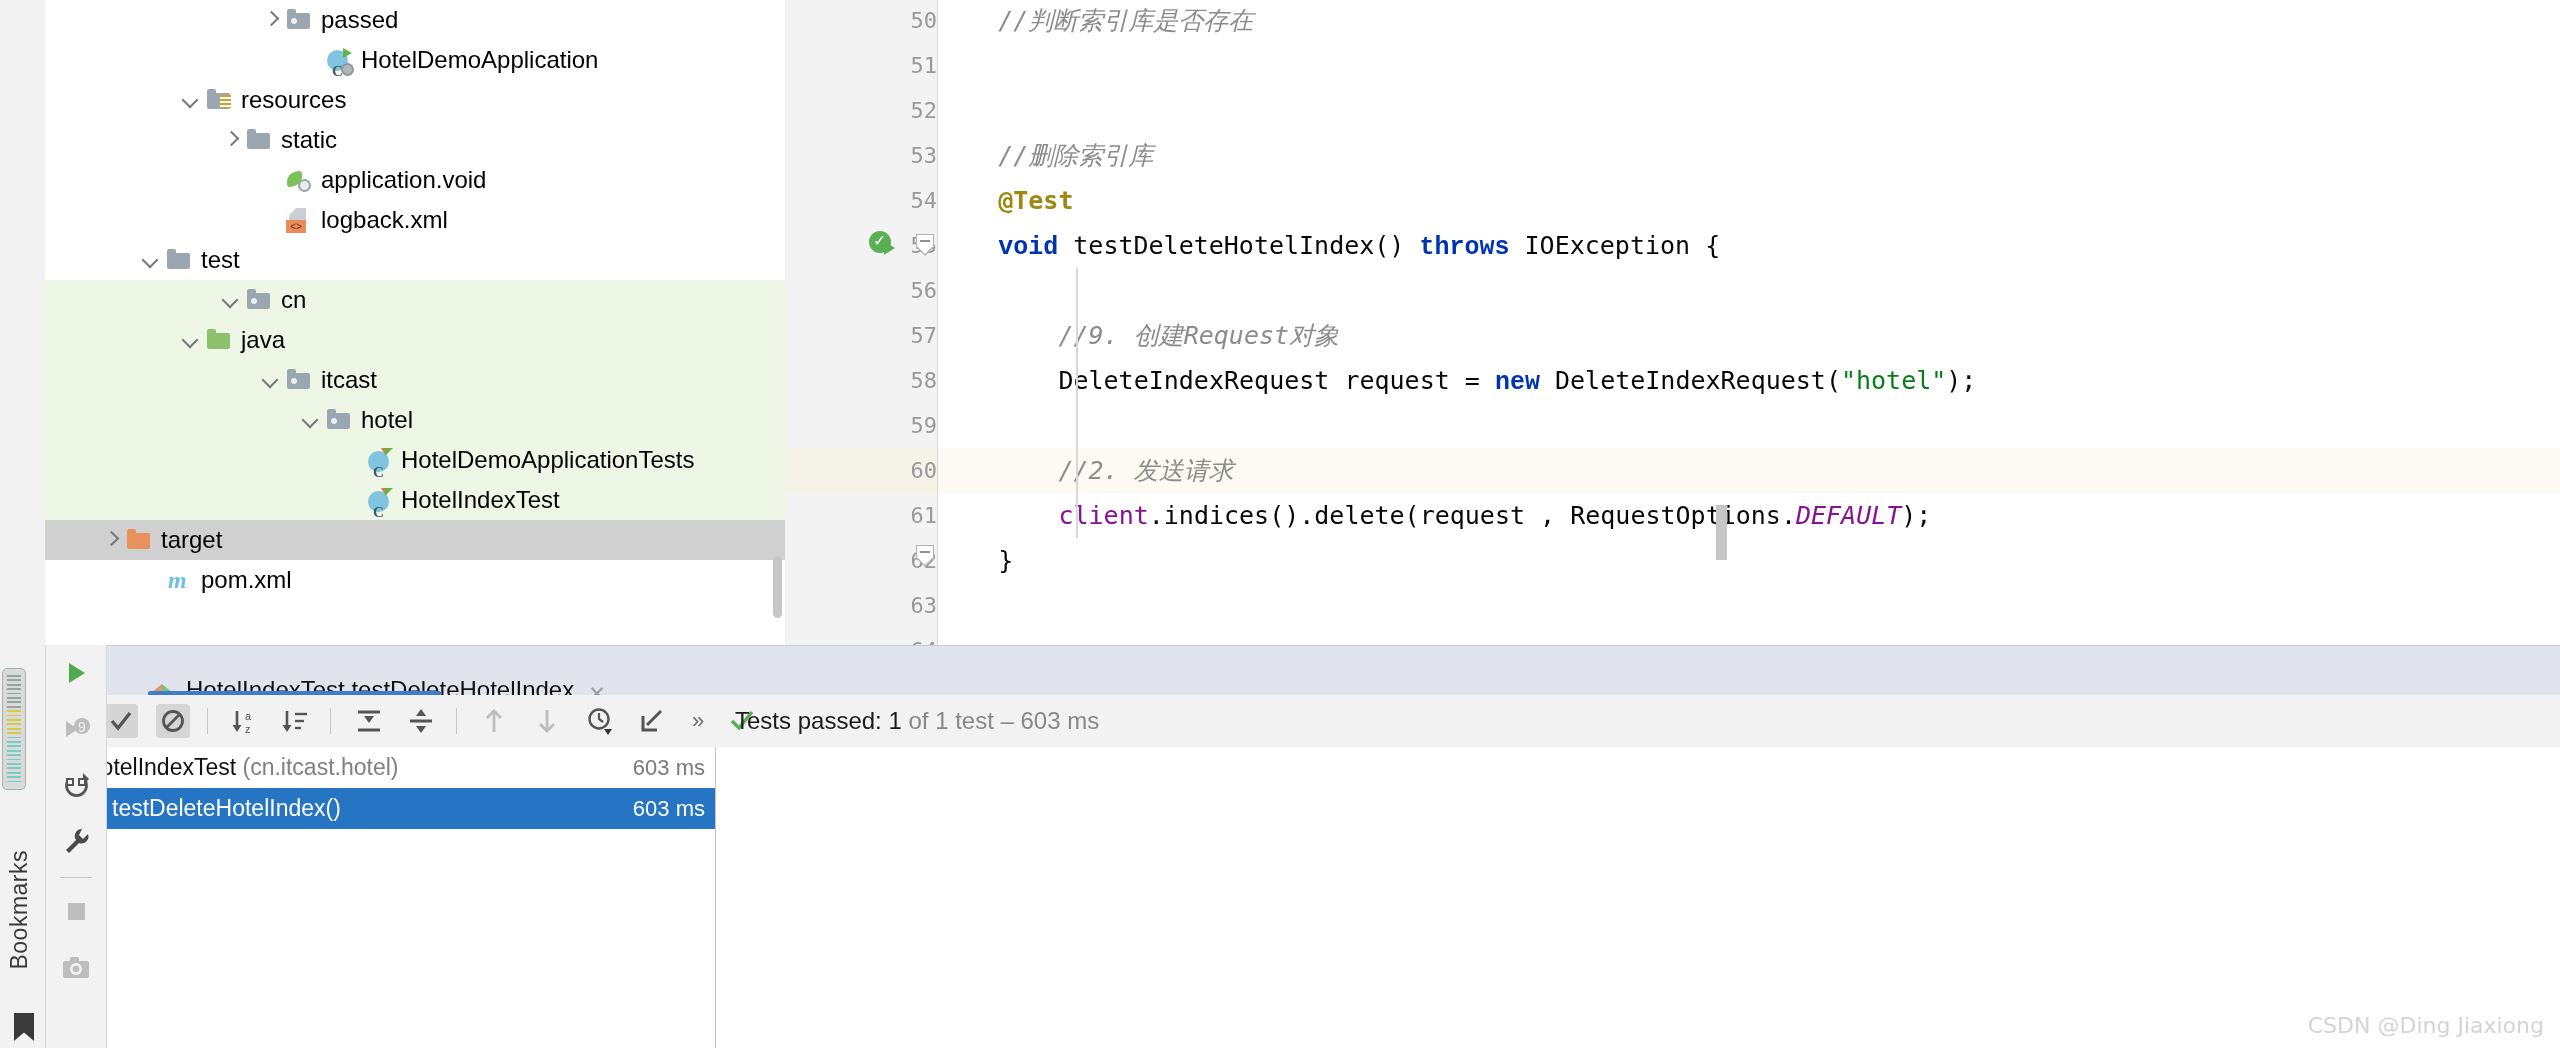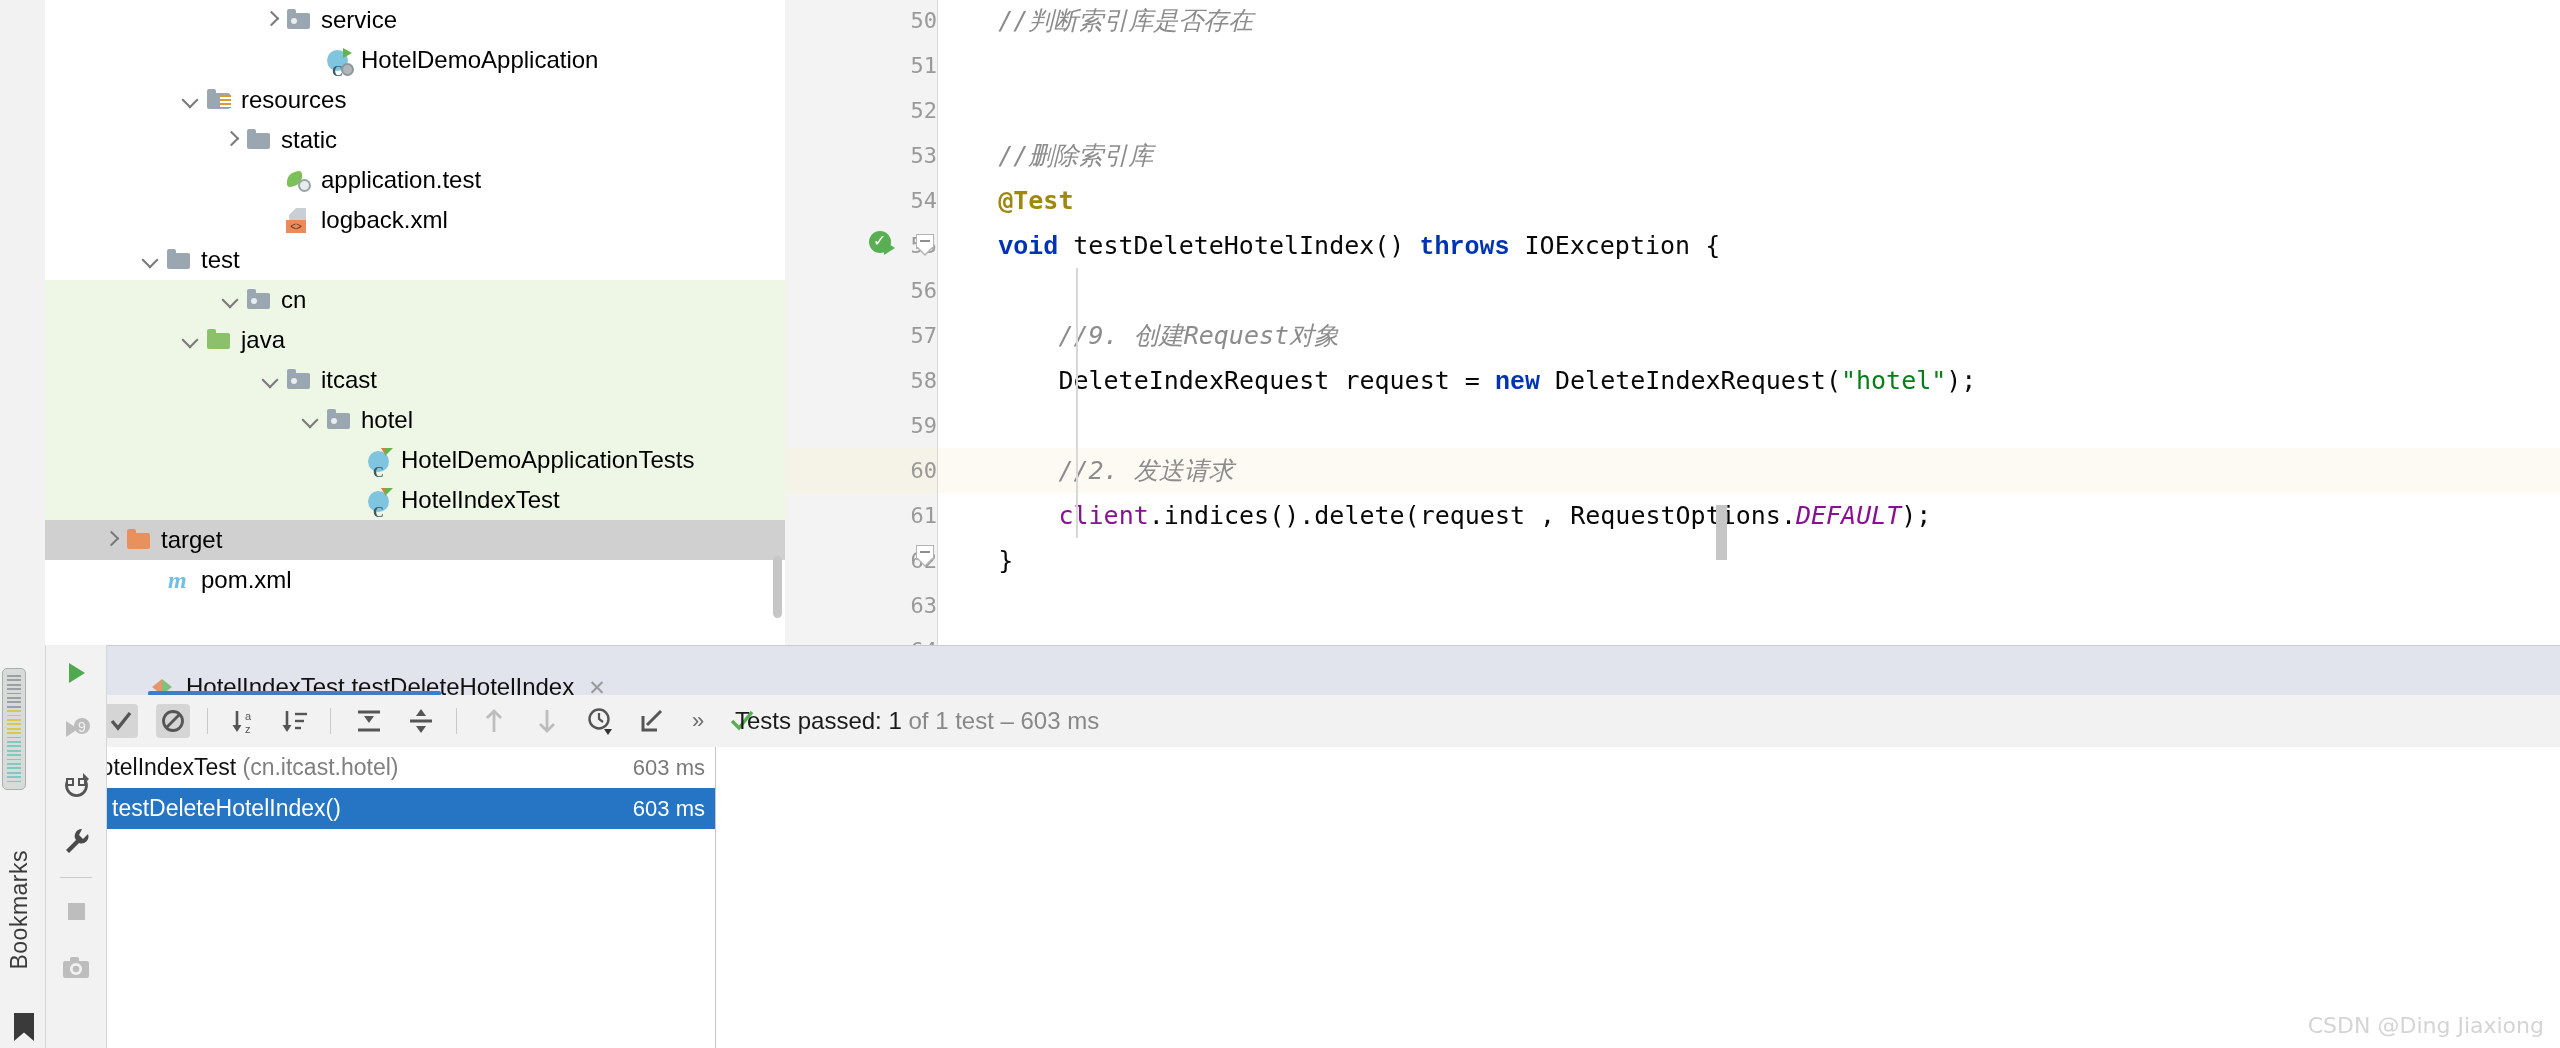--- a/index.html
+++ b/index.html
@@ -406,22 +406,22 @@
     height: 50px;
     line-height: 50px;
     font-size: 23px;
     color: #1c1c1c;
   }
   .run-tab {
     position: absolute;
     left: 145px; top: 0;
     height: 50px;
     display: flex;
-    align-items: center;
-    padding: 16px 6px;
+    align-items: flex-end;
+    padding: 8px 6px;
   }
   .run-tab-icon {
     position: relative;
     width: 24px; height: 24px;
     margin-right: 11px;
     flex: 0 0 24px;
   }
   .run-tab-icon .lhalf {
     position: absolute;
     left: 1px; top: 4px;
@@ -600,21 +600,21 @@
 
   <div class="left-strip"></div>
 
   <div class="tree-panel" id="tree-panel">
       <div class="tree-row">
         <span style="flex: 0 0 214px;"></span>
         <span class="arrow right"></span>
         <span class="tico">
           <span class="ic-folder pkg"></span>
         </span>
-        <span>service</span>
+        <span>passed</span>
       </div>
       <div class="tree-row">
         <span style="flex: 0 0 254px;"></span>
         <span class="arrow "></span>
         <span class="tico">
           <span class="ic-boot">
             <span class="runtri"></span>
             <span class="cletter">C</span>
             <span class="gear"></span>
           </span>
@@ -634,21 +634,21 @@
         <span class="arrow right"></span>
         <span class="tico">
           <span class="ic-folder"></span>
         </span>
         <span>static</span>
       </div>
       <div class="tree-row">
         <span style="flex: 0 0 214px;"></span>
         <span class="arrow "></span>
         <span class="tico"><span class="ic-yaml"><span class="leaf"></span><span class="gear"></span></span></span>
-        <span>application.test</span>
+        <span>application.void</span>
       </div>
       <div class="tree-row">
         <span style="flex: 0 0 214px;"></span>
         <span class="arrow "></span>
         <span class="tico"><span class="ic-xml"><span class="page"></span><span class="tag">&lt;&gt;</span></span></span>
         <span>logback.xml</span>
       </div>
       <div class="tree-row">
         <span style="flex: 0 0 94px;"></span>
         <span class="arrow down"></span>

